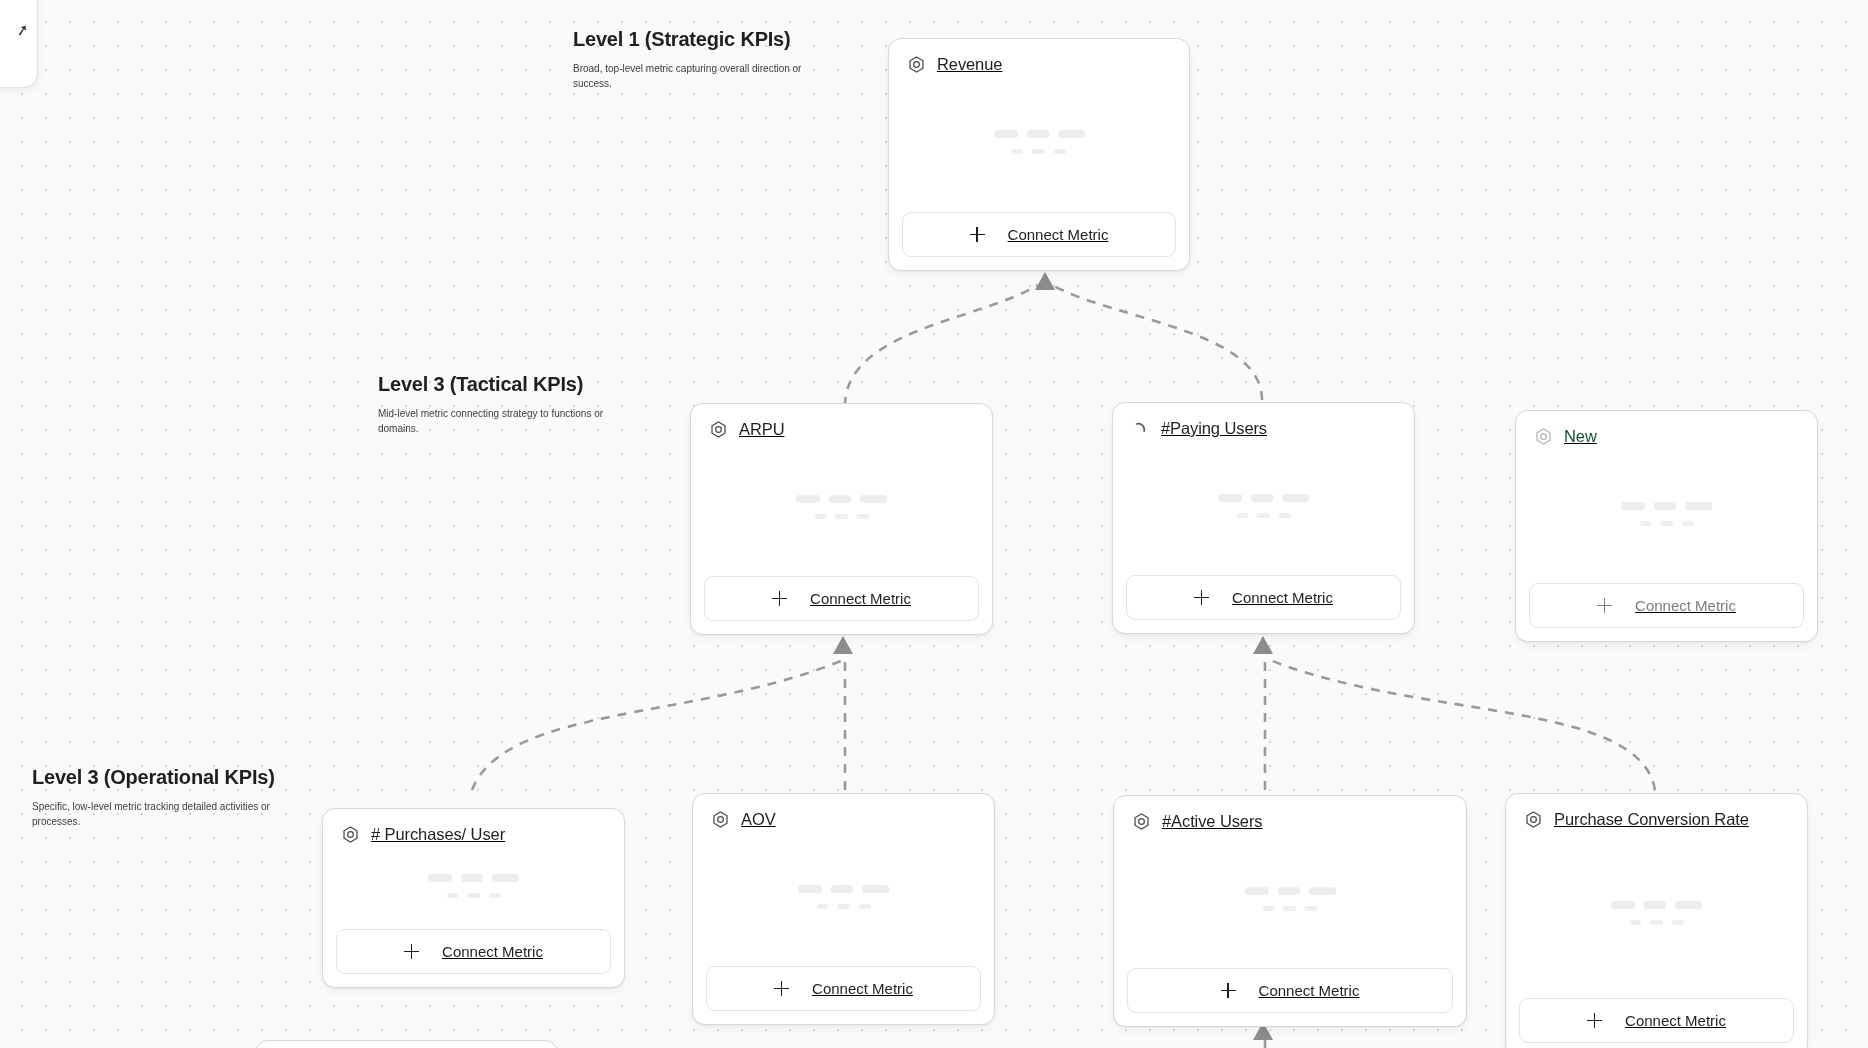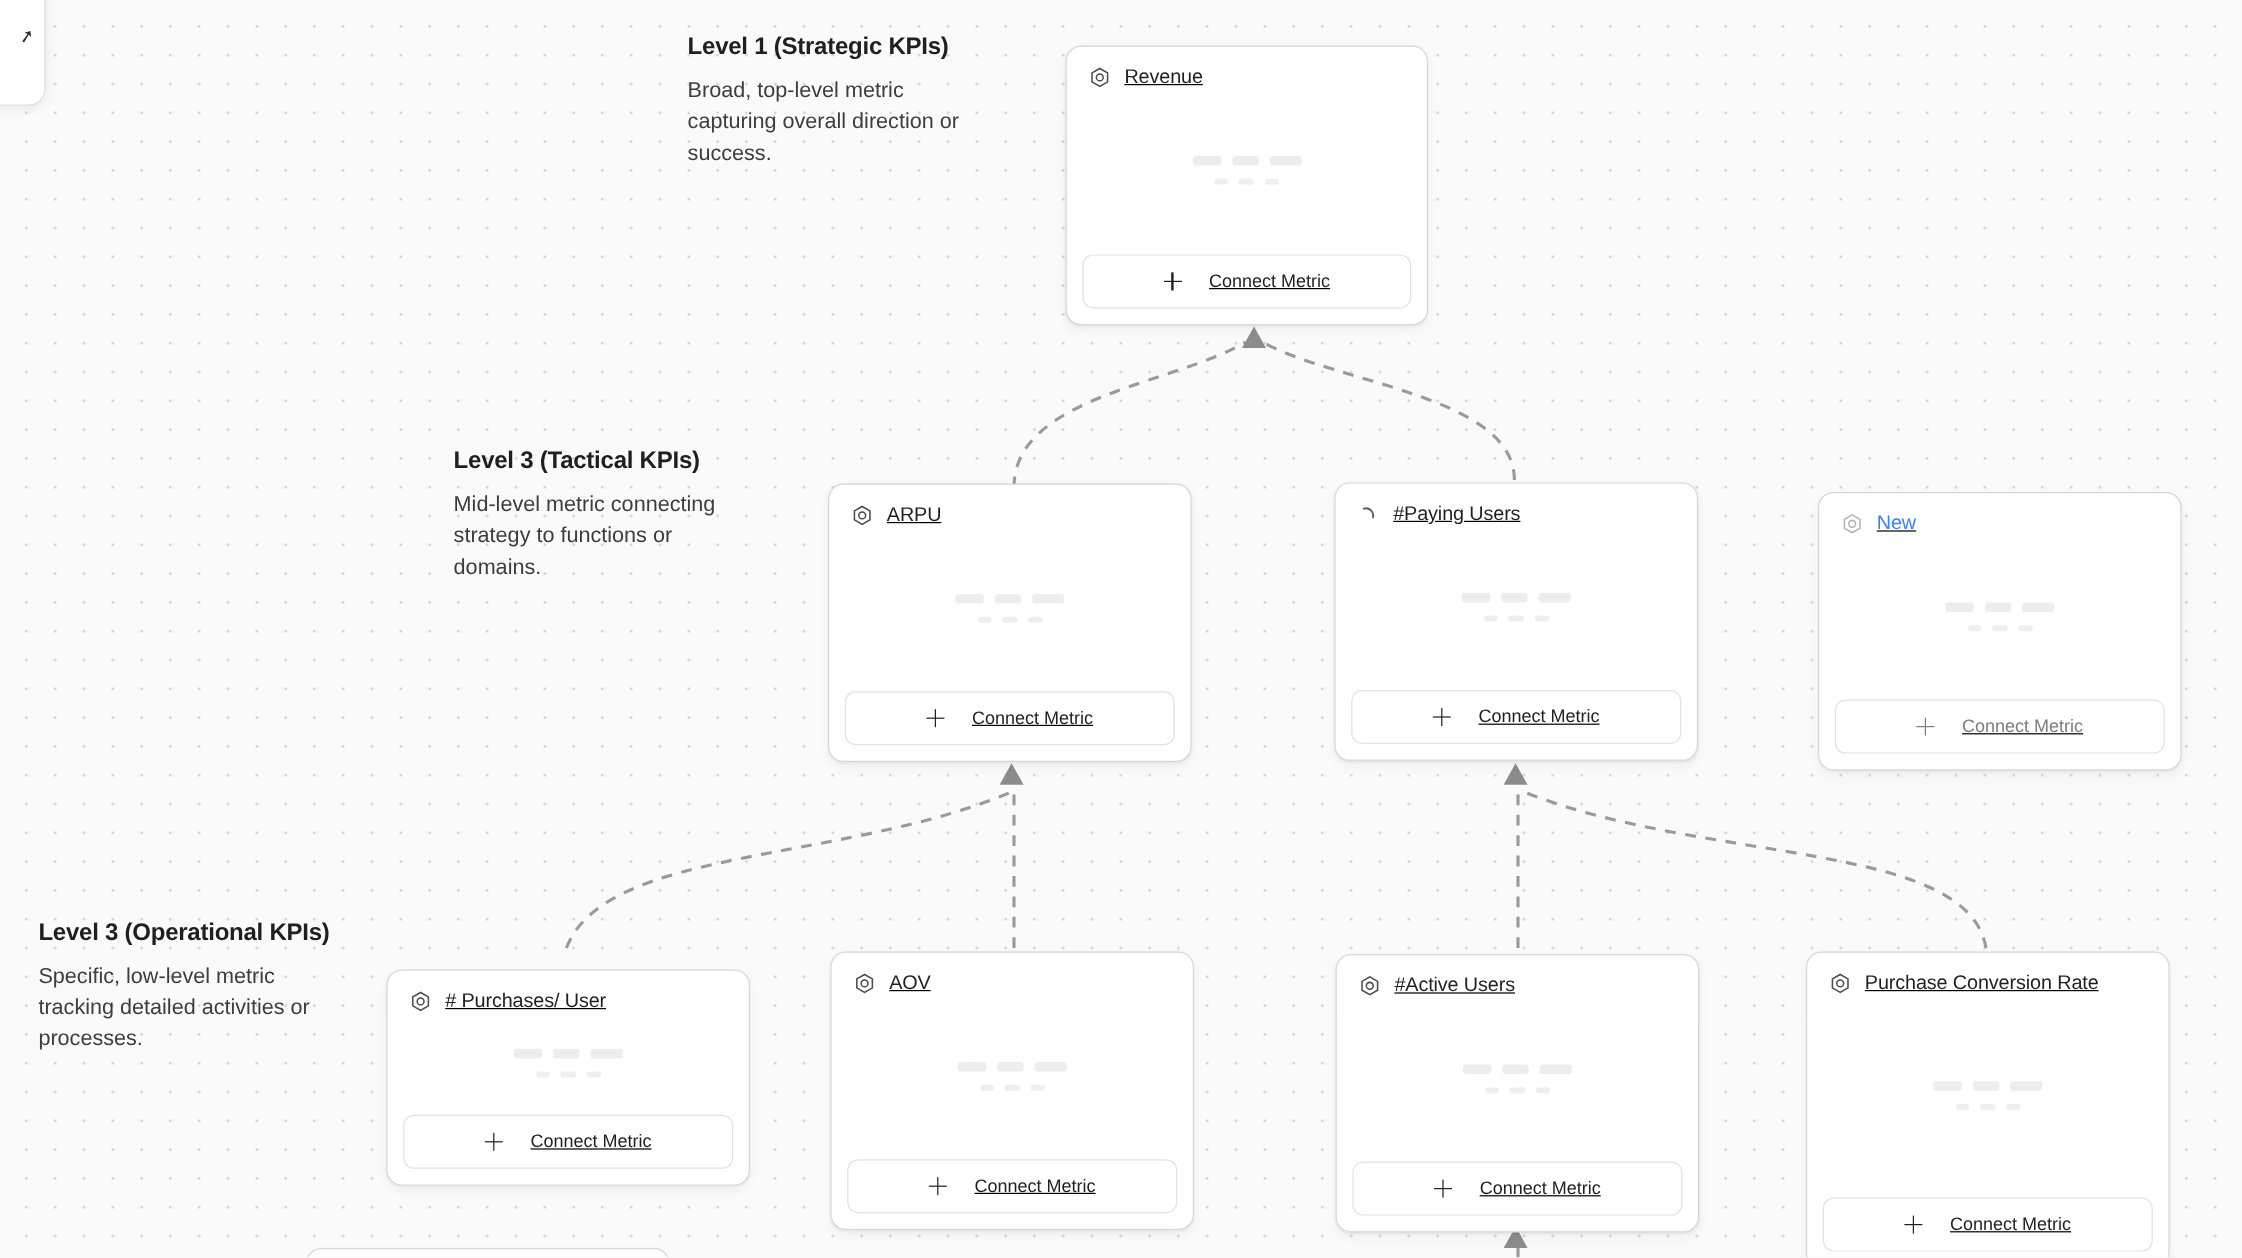--- a/index.html
+++ b/index.html
@@ -45,21 +45,21 @@
   .level-label { position: absolute; z-index: 3; }
   .level-title {
     font-size: 20px;
     font-weight: 700;
     color: #1f1f1f;
     letter-spacing: -0.2px;
     white-space: nowrap;
   }
   .level-desc {
     margin-top: 11px;
-    font-size: 18px;
+    font-size: 10px;
     line-height: 1.45;
     color: #3d3d3d;
     max-width: 250px;
   }
 
   
   .card {
     position: absolute;
     z-index: 2;
     background: #ffffff;
@@ -77,21 +77,21 @@
     gap: 11px;
     padding: 16px 18px 0 18px;
   }
   .card-title {
     font-size: 16.5px;
     font-weight: 400;
     color: #1f1f1f;
     white-space: nowrap;
     letter-spacing: -0.1px;
   }
-  .card.muted .card-title { color: #3b82f6; }
+  .card.muted .card-title { color: #14532d; }
   .card.muted .hex-icon svg { stroke: #b3b3b3; }
 
   .hex-icon { width: 19px; height: 19px; flex: 0 0 19px; display: block; }
   .hex-icon svg { width: 19px; height: 19px; stroke: #4a4a4a; fill: none; stroke-width: 1.6; }
 
   .spin-icon { width: 19px; height: 19px; flex: 0 0 19px; display: block; }
   .spin-icon svg { width: 19px; height: 19px; stroke: #5a5a5a; fill: none; stroke-width: 2; stroke-linecap: round; }
 
   
   .card-body {
@@ -381,21 +381,21 @@
           <span class="sk w2"></span>
           <span class="sk w3"></span>
       </div>
     </div>
     <div class="connect-btn">
       <span class="plus"></span>
       <span class="connect-label">Connect Metric</span>
     </div>
   </div>
 
-  <div class="card" style="left:1113px; top:795px; width:303px; height:232px;">
+  <div class="card" style="left:1113px; top:795px; width:354px; height:232px;">
     <div class="card-head">
       <span class="hex-icon">
         <svg viewBox="0 0 24 24">
             <path d="M12 2.6 20.2 7.3v9.4L12 21.4 3.8 16.7V7.3Z"></path>
             <circle cx="12" cy="12" r="3.6"></circle>
           </svg>
       </span>
       <span class="card-title">#Active Users</span>
     </div>
     <div class="card-body">

